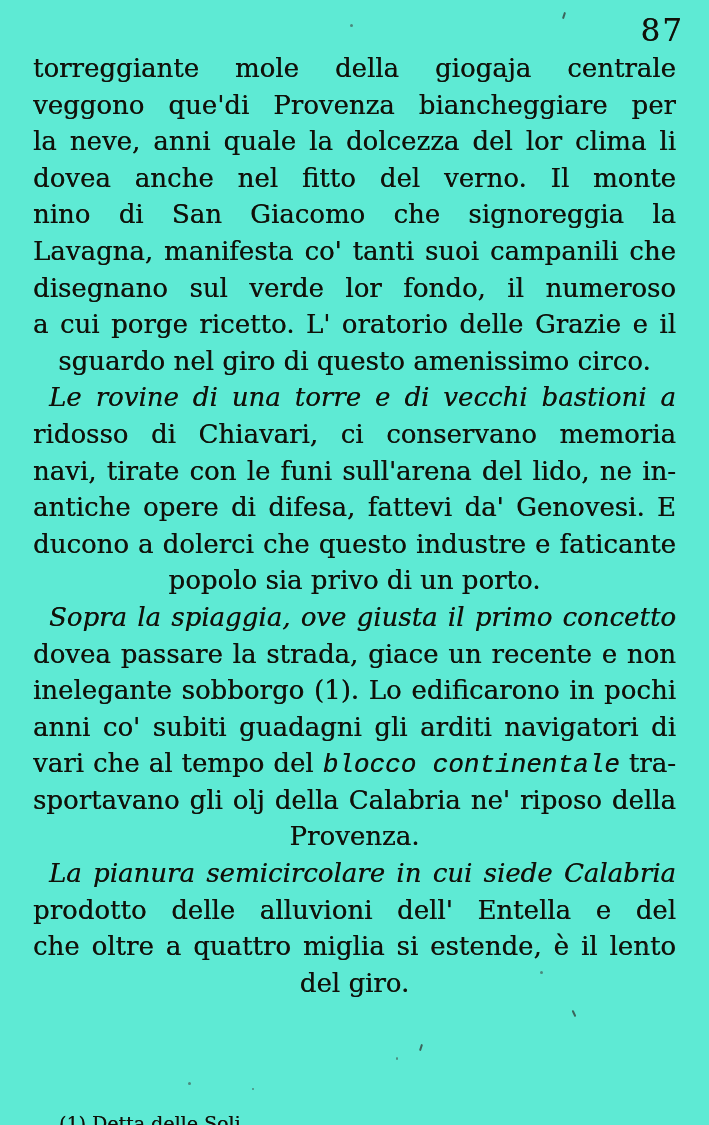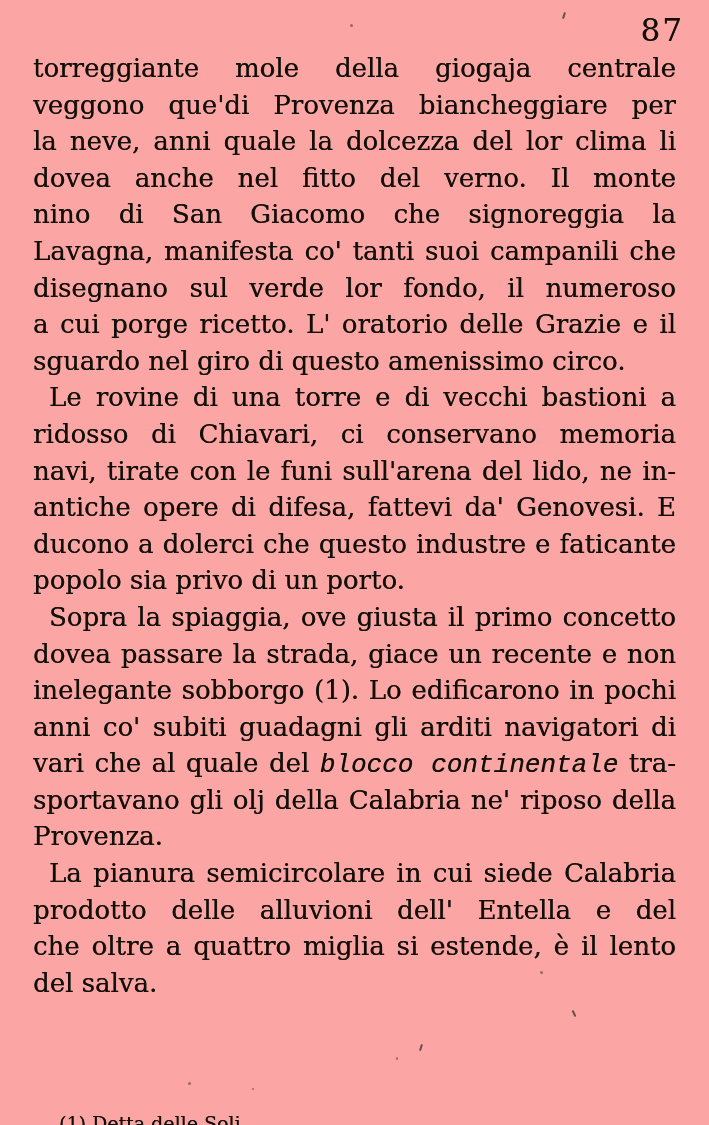--- a/index.html
+++ b/index.html
@@ -4,21 +4,21 @@
 <style>
   html, body {
     margin: 0;
     padding: 0;
     background: #e8e8e6;
   }
   .page {
     position: relative;
     width: 709px;
     height: 1125px;
-    background: #fca5a5;
+    background: #5eead4;
     overflow: hidden;
     font-family: "DejaVu Serif", "Liberation Serif", serif;
     color: #111008;
   }
   .page-number {
     position: absolute;
     top: 12px;
     right: 25px;
     font-size: 31px;
     letter-spacing: 2px;
@@ -39,22 +39,22 @@
     white-space: normal;
     text-shadow: 0.3px 0.3px 0.45px rgba(0,0,0,0.7);
   }
   
   .ln.just::after {
     content: "";
     display: inline-block;
     width: 100%;
     height: 0;
   }
-  .ln.indent { padding-left: 16px; }
-  .ln.last { text-align: left; }
+  .ln.indent { padding-left: 16px; font-style: italic; }
+  .ln.last { text-align: center; }
   .italic { font-style: italic; font-family: Liberation Mono, monospace; }
   .footnote {
     position: absolute;
     top: 1111px;
     left: 59px;
     font-size: 19px;
     line-height: 24px;
     text-shadow: 0.3px 0.3px 0.4px rgba(0,0,0,0.7);
     white-space: nowrap;
   }
@@ -102,30 +102,30 @@
       <div class="ln just">antiche opere di difesa, fattevi da' Genovesi. E le</div>
       <div class="ln just">ducono a dolerci che questo industre e faticante</div>
       <div class="ln last">popolo sia privo di un porto.</div>
     </div>
 
     <div>
       <div class="ln just indent">Sopra la spiaggia, ove giusta il primo concetto</div>
       <div class="ln just">dovea passare la strada, giace un recente e non</div>
       <div class="ln just">inelegante sobborgo (1). Lo edificarono in pochi</div>
       <div class="ln just">anni co' subiti guadagni gli arditi navigatori di Chia-</div>
-      <div class="ln just"><span>vari che al quale del </span><span class="italic">blocco continentale</span><span> tra-</span></div>
+      <div class="ln just"><span>vari che al tempo del </span><span class="italic">blocco continentale</span><span> tra-</span></div>
       <div class="ln just">sportavano gli olj della Calabria ne' riposo della</div>
       <div class="ln last">Provenza.</div>
     </div>
 
     <div>
       <div class="ln just indent">La pianura semicircolare in cui siede Calabria e</div>
       <div class="ln just">prodotto delle alluvioni dell' Entella e del ritirarsi</div>
       <div class="ln just">che oltre a quattro miglia si estende, è il lento</div>
-      <div class="ln last">del salva.</div>
+      <div class="ln last">del giro.</div>
     </div>
 
   </div>
 
   <div class="footnote">(1) Detta delle Soli</div>
 
   <div class="speck" style="left:350px; top:24px; width:3px; height:3px;"></div>
   <div class="tick" style="left:563px; top:12px;"></div>
   <div class="speck" style="left:540px; top:971px; width:3px; height:3px;"></div>
   <div class="tick" style="left:645px; top:944px;"></div>

